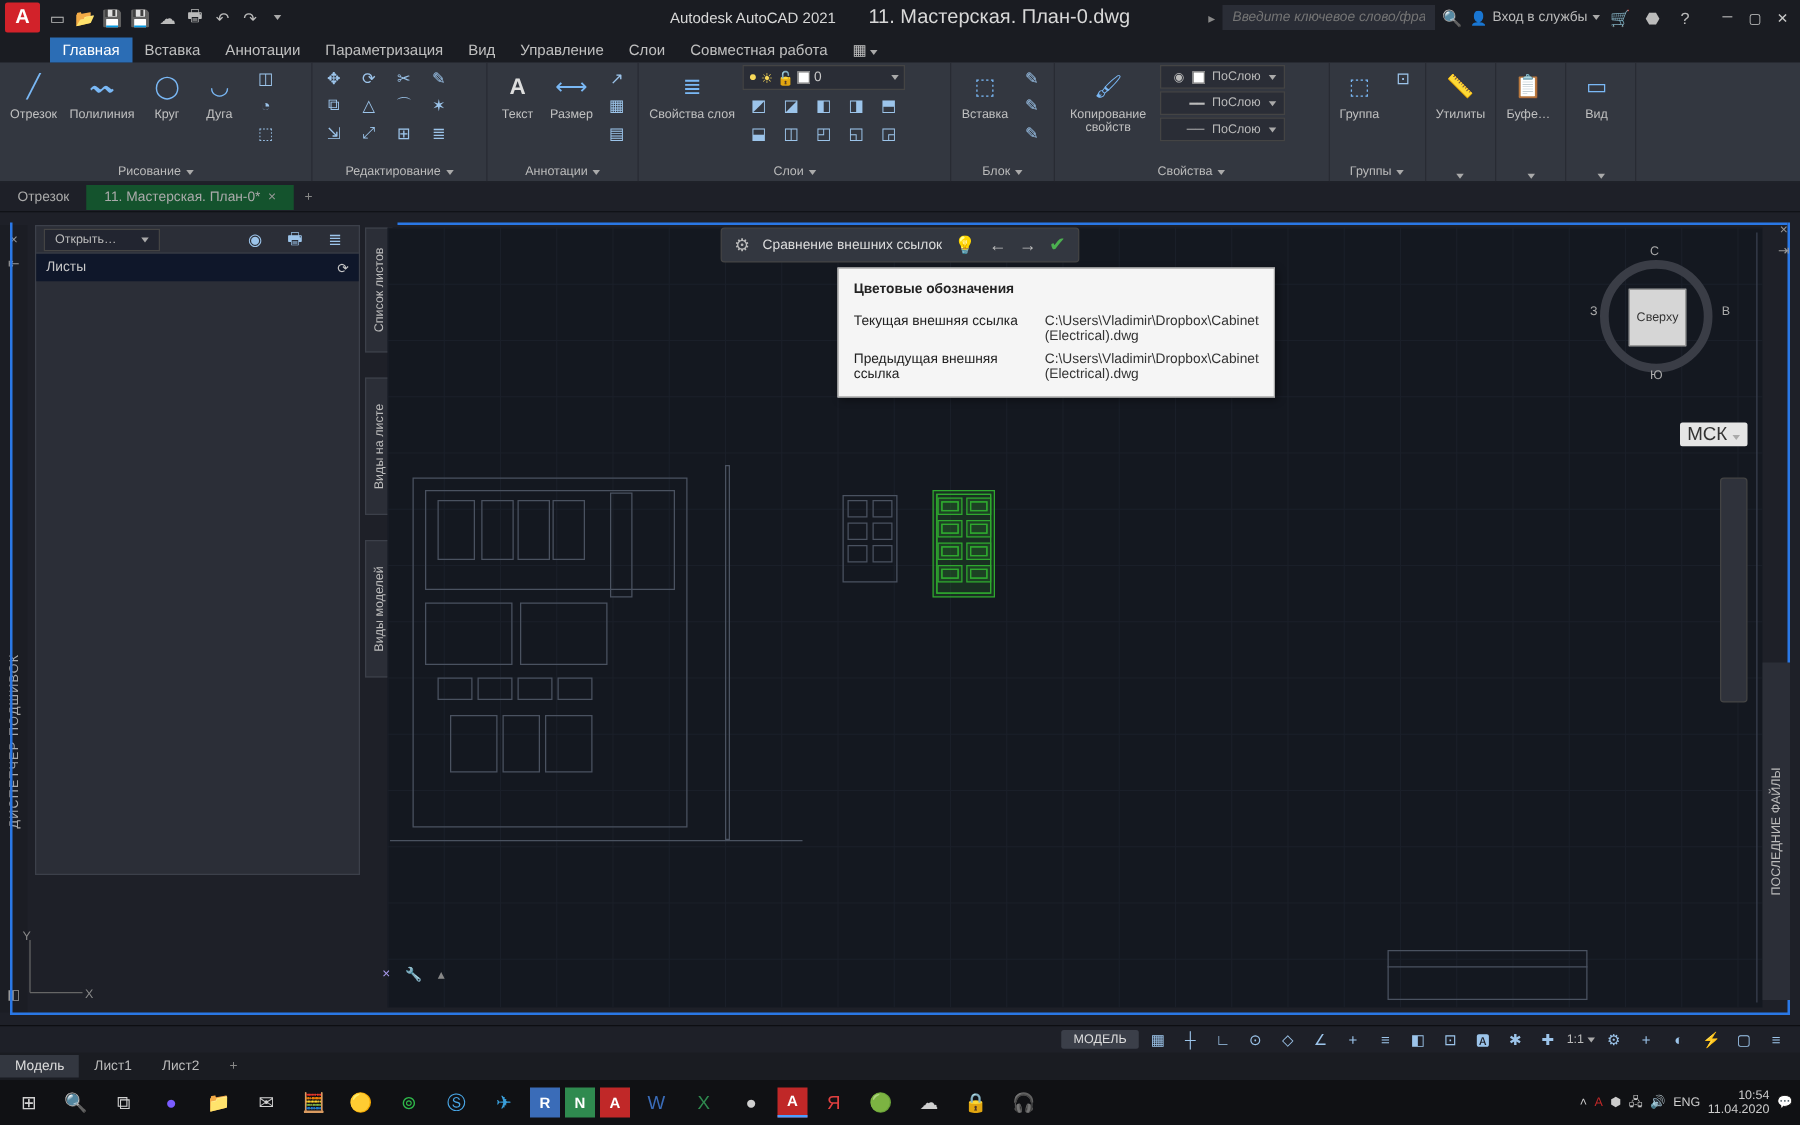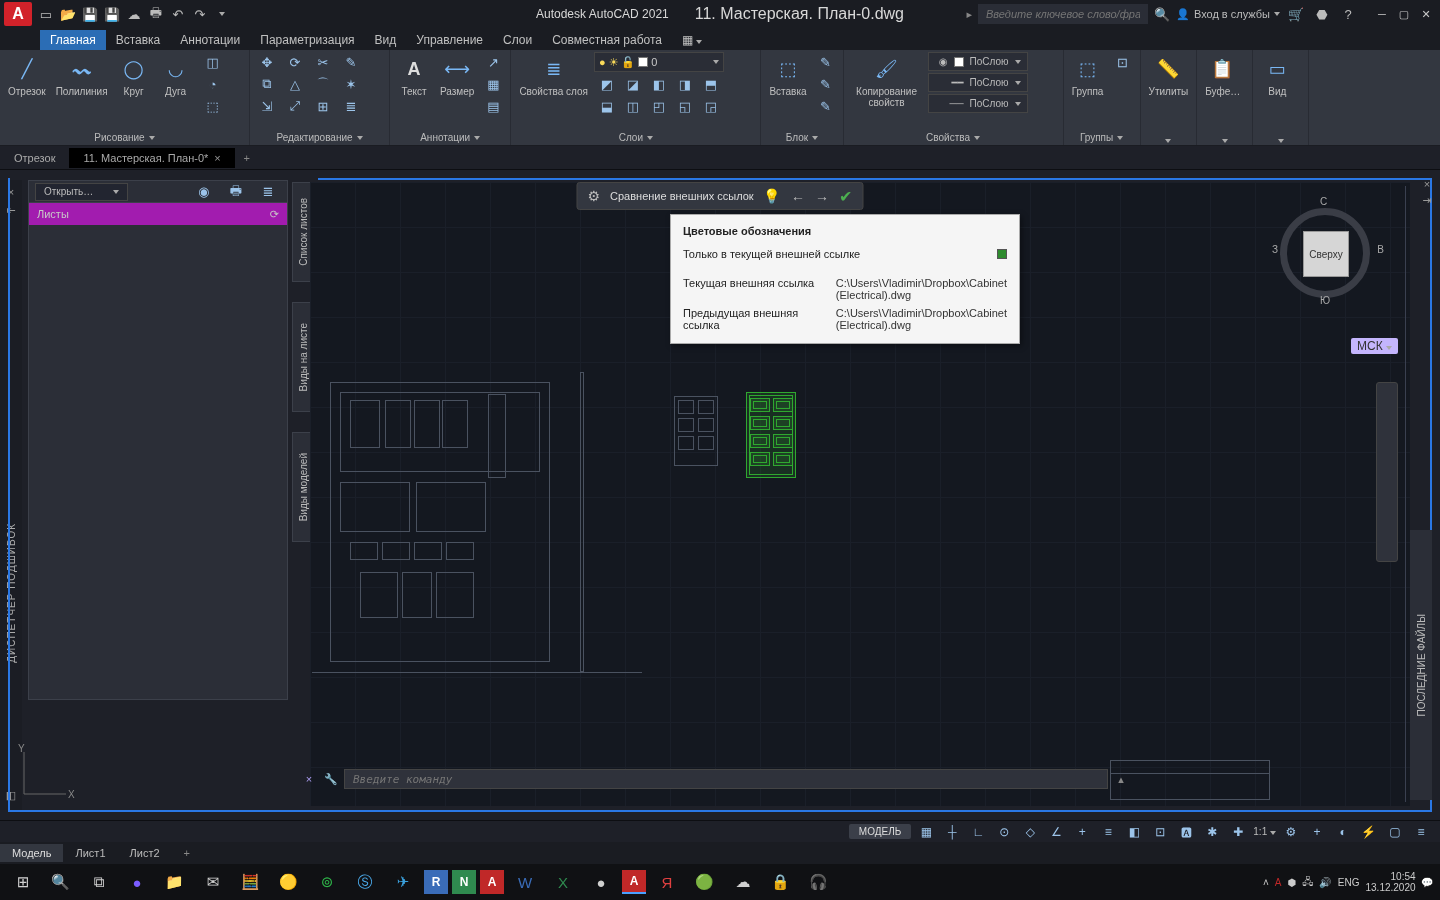--- a/index.html
+++ b/index.html
@@ -34,38 +34,38 @@
 .rbtn .rtxt { font-size: 10px; color: #c0c0c0; text-align: center; line-height: 1.1; }
 .smallgrid2 { display: grid; grid-template-columns: repeat(4, 26px); grid-auto-rows: 20px; gap: 2px; }
 .sbtn { width: 26px; height: 20px; display: flex; align-items: center; justify-content: center; font-size: 13px; color: #9cc4ea; }
 .layer-row { display: flex; align-items: center; gap: 3px; background: #2a2d36; border: 1px solid #444; padding: 1px 4px; height: 20px; min-width: 130px; }
 .layer-row .sq { width: 10px; height: 10px; }
 .prop-row { background: #2a2d36; border: 1px solid #444; height: 19px; display: flex; align-items: center; padding: 0 6px; font-size: 10px; color: #bbb; min-width: 100px; justify-content: flex-end; gap: 6px; }
 
 
 .doctabs { height: 24px; background: #1e2028; display: flex; align-items: center; border-bottom: 1px solid #0d0e12; }
 .doctab { padding: 4px 14px; color: #aaa; font-size: 11px; display: flex; align-items: center; gap: 6px; }
-.doctab.active { background: #000000; }
+.doctab.active { background: #14532d; }
 .doctab .close { font-size: 11px; color: #999; }
 .add-tab { width: 24px; text-align: center; color: #888; }
 
 
 .main { position: absolute; top: 170px; left: 0; right: 0; bottom: 58px; background: #1e2028; }
 .blue-frame { position: absolute; inset: 8px; border: 2px solid #2a78e6; pointer-events: none; }
 .blue-frame.top-cut { border-top: none; }
 .blue-top-line { position: absolute; top: 8px; left: 318px; right: 10px; height: 2px; background: #2a78e6; }
 
 
 .palette-stub { position: absolute; left: 0px; top: 10px; width: 22px; bottom: 10px; background: #1b1d24; display: flex; flex-direction: column; align-items: center; padding-top: 6px; gap: 6px; }
 .vert-text { writing-mode: vertical-rl; transform: rotate(180deg); color: #aaa; font-size: 10px; letter-spacing: 1px; }
 
 .ssm-panel { position: absolute; left: 28px; top: 10px; width: 260px; height: 520px; background: #2b2e37; border: 1px solid #3c404a; }
 .ssm-bar { height: 22px; display: flex; align-items: center; padding: 0 6px; gap: 6px; border-bottom: 1px solid #3c404a; }
 .ssm-open { background: #222530; border: 1px solid #444; height: 18px; padding: 0 8px; font-size: 10px; color: #bbb; display: flex; align-items: center; gap: 20px; }
-.ssm-head { height: 22px; background: #a21caf; display: flex; align-items: center; justify-content: space-between; padding: 0 8px; font-size: 11px; }
+.ssm-head { height: 22px; background: #0f172a; display: flex; align-items: center; justify-content: space-between; padding: 0 8px; font-size: 11px; }
 
 
 .vpanel { position: absolute; width: 22px; background: #2b2e37; border: 1px solid #3c404a; display: flex; align-items: center; justify-content: center; }
 .vpanel .vlabel { writing-mode: vertical-rl; transform: rotate(180deg); font-size: 10px; color: #bbb; }
 
 
 .canvas { position: absolute; left: 310px; top: 12px; right: 30px; bottom: 14px; background: #141820; overflow: hidden; }
 .canvas-grid { position: absolute; inset: 0; background-image: linear-gradient(#1a1f29 1px, transparent 1px), linear-gradient(90deg, #1a1f29 1px, transparent 1px); background-size: 45px 45px; }
 .dwg-rect { position: absolute; border: 1px solid #4a5260; }
 .green-mod { position: absolute; border: 1px solid #2fa82f; background: rgba(46,140,46,0.2); }
@@ -87,21 +87,21 @@
 .legend-path .pval { text-align: left; color: #333; }
 
 
 .viewcube-area { position: absolute; right: 30px; top: 16px; width: 110px; height: 120px; z-index: 4; }
 .vc-ring { position: absolute; left: 10px; top: 10px; width: 90px; height: 90px; border: 7px solid #3a3d46; border-radius: 50%; }
 .vc-cube { position: absolute; left: 33px; top: 33px; width: 46px; height: 46px; background: #d6d6d6; color: #333; display: flex; align-items: center; justify-content: center; font-size: 10px; border: 1px solid #999; }
 .vc-n { position:absolute; left:50px; top:-2px; font-size:10px; color:#aaa; }
 .vc-s { position:absolute; left:50px; bottom:12px; font-size:10px; color:#aaa; }
 .vc-e { position:absolute; right:-4px; top:46px; font-size:10px; color:#aaa; }
 .vc-w { position:absolute; left:2px; top:46px; font-size:10px; color:#aaa; }
-.wcs-tag { position:absolute; right:12px; top:156px; background:#c4b5fd; color:#333; font-size:12px; padding:1px 6px; border-radius:2px; }
+.wcs-tag { position:absolute; right:12px; top:156px; background:#e5e5e5; color:#333; font-size:15px; padding:1px 6px; border-radius:2px; }
 
 .nav-bar { position: absolute; right: 12px; top: 200px; width: 22px; height: 180px; background: #2f323b; border: 1px solid #444; border-radius: 3px; }
 
 
 .recent-vert { position: absolute; right: 8px; top: 360px; bottom: 20px; width: 22px; background: #2b2e37; display:flex; align-items:center; justify-content:center; z-index: 3; }
 
 
 .ucs { position: absolute; left: 16px; bottom: 16px; color: #666; font-size: 11px; }
 
 
@@ -516,24 +516,20 @@
     <span class="cb-ic">⚙</span>
     <span class="cb-text">Сравнение внешних ссылок</span>
     <span class="cb-ic cb-bulb">💡</span>
     <span class="cb-ic">←</span>
     <span class="cb-ic">→</span>
     <span class="cb-ic cb-check">✔</span>
   </div>
 
   <div class="legend">
     <h4>Цветовые обозначения</h4>
-    <div class="legend-row">
-        <span>Только в текущей внешней ссылке</span>
-        <span class="legend-sw" style="background:#2e8b2e"></span>
-      </div>
     <div class="legend-path" style="margin-top:8px">
       <span style="flex:1">Текущая внешняя ссылка</span>
       <span class="pval" style="flex:1">C:\Users\Vladimir\Dropbox\Cabinet (Electrical).dwg</span>
     </div>
     <div class="legend-path">
       <span style="flex:1">Предыдущая внешняя ссылка</span>
       <span class="pval" style="flex:1">C:\Users\Vladimir\Dropbox\Cabinet (Electrical).dwg</span>
     </div>
   </div>
 
@@ -544,21 +540,20 @@
         <text x="2" y="8" fill="#888" font-size="10">Y</text>
         <text x="52" y="54" fill="#888" font-size="10">X</text>
       </svg>
   </div>
 
   <div class="blue-frame top-cut"></div>
 
   <div class="cmdline-wrap">
     <div class="cmd-ic">×</div>
     <div class="cmd-ic">🔧</div>
-    <input class="cmdline" placeholder="Введите команду" style="">
     <div class="cmd-ic" style="color:#888">▴</div>
   </div>
 </div>
 
 <div class="statusbar">
   <div class="model-toggle">МОДЕЛЬ</div>
   <div class="sbtn2">▦</div>
   <div class="sbtn2">┼</div>
   <div class="sbtn2">∟</div>
   <div class="sbtn2">⊙</div>
@@ -613,17 +608,17 @@
   <div class="tb-ic">🎧</div>
   <div class="tb-tray">
     <span>˄</span>
     <span style="color:#c02828">A</span>
     <span>⬢</span>
     <span>🖧</span>
     <span>🔊</span>
     <span>ENG</span>
     <div class="tb-time">
       <span>10:54</span>
-      <span>13.12.2020</span>
+      <span>11.04.2020</span>
     </div>
     <span>💬</span>
   </div>
 </div>
 
 </body></html>

